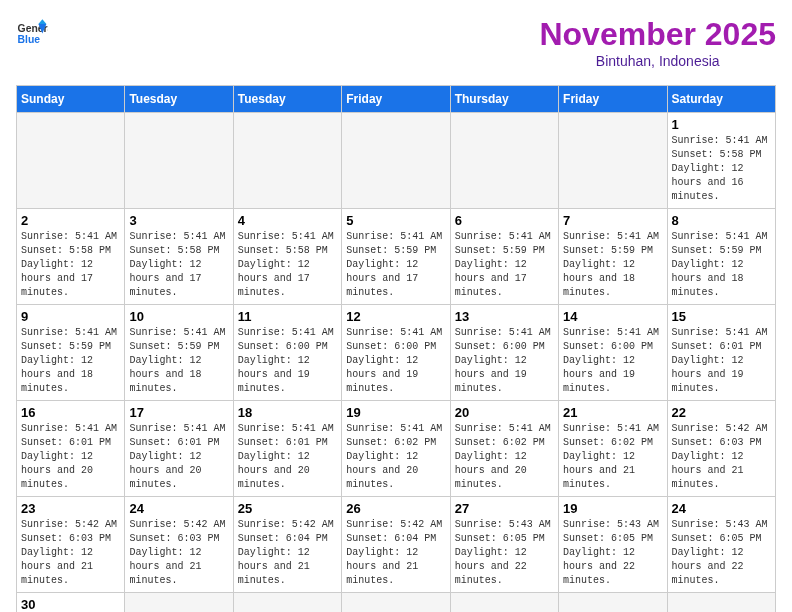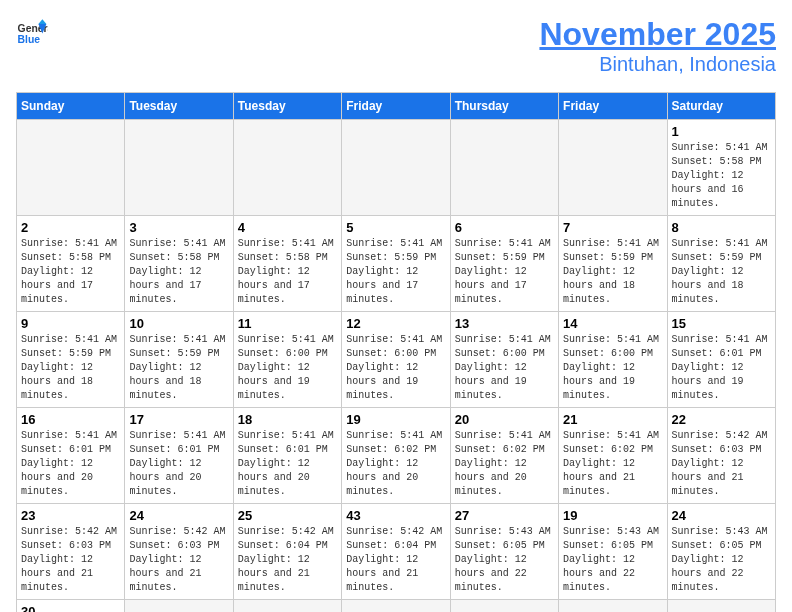--- a/index.html
+++ b/index.html
@@ -24,26 +24,26 @@
     .logo-icon {
       width: 32px;
       height: 32px;
     }
     .title-block {
       text-align: right;
     }
     .month-title {
       font-size: 32px;
       font-weight: bold;
-      color: #3b82f6;
-      text-decoration: underline;
+      color: #a21caf;
     }
     .subtitle {
-      font-size: 20px;
-      color: #3b82f6;
+      font-size: 14px;
+      color: #4c1d95;
+      text-align: center;
     }
     table {
       width: 100%;
       border-collapse: collapse;
       font-size: 11px;
       margin-top: 16px;
     }
     thead tr th {
       background: #1a73e8;
       color: #fff;
@@ -266,21 +266,21 @@
 Sunset: 6:03 PM
 Daylight: 12 hours and 21 minutes.</div>
         </td>
         <td>
           <div class="day-number">25</div>
           <div class="day-info" style="white-space: pre-line;">Sunrise: 5:42 AM
 Sunset: 6:04 PM
 Daylight: 12 hours and 21 minutes.</div>
         </td>
         <td>
-          <div class="day-number">43</div>
+          <div class="day-number">26</div>
           <div class="day-info" style="white-space: pre-line;">Sunrise: 5:42 AM
 Sunset: 6:04 PM
 Daylight: 12 hours and 21 minutes.</div>
         </td>
         <td>
           <div class="day-number">27</div>
           <div class="day-info" style="white-space: pre-line;">Sunrise: 5:43 AM
 Sunset: 6:05 PM
 Daylight: 12 hours and 22 minutes.</div>
         </td>

